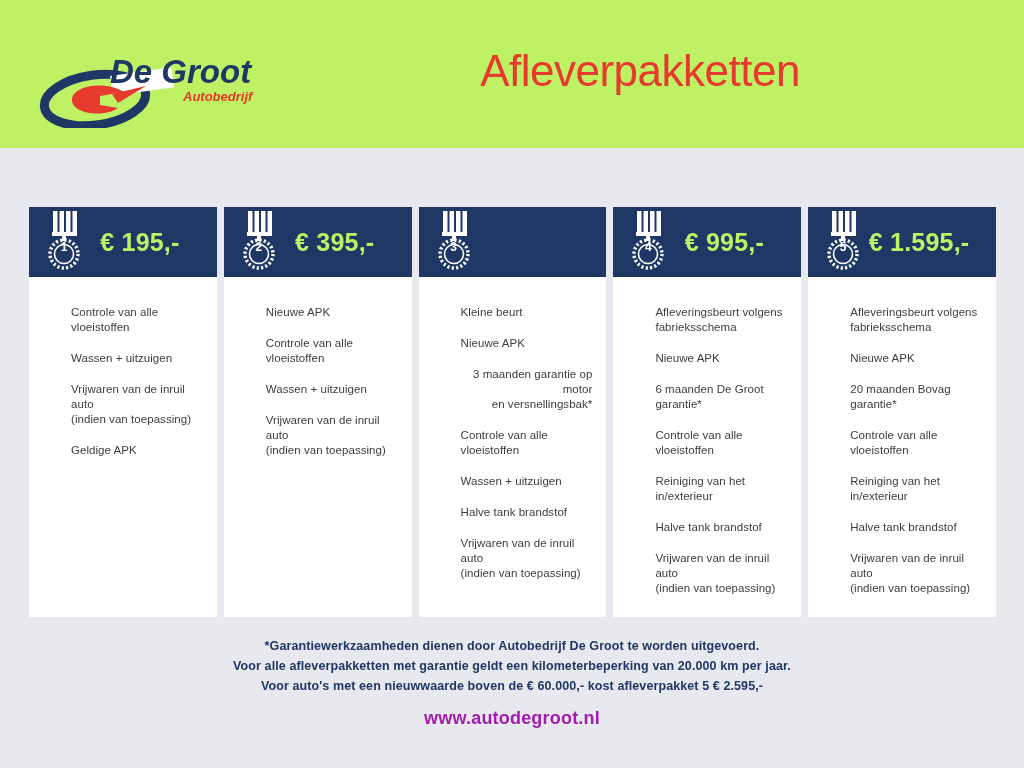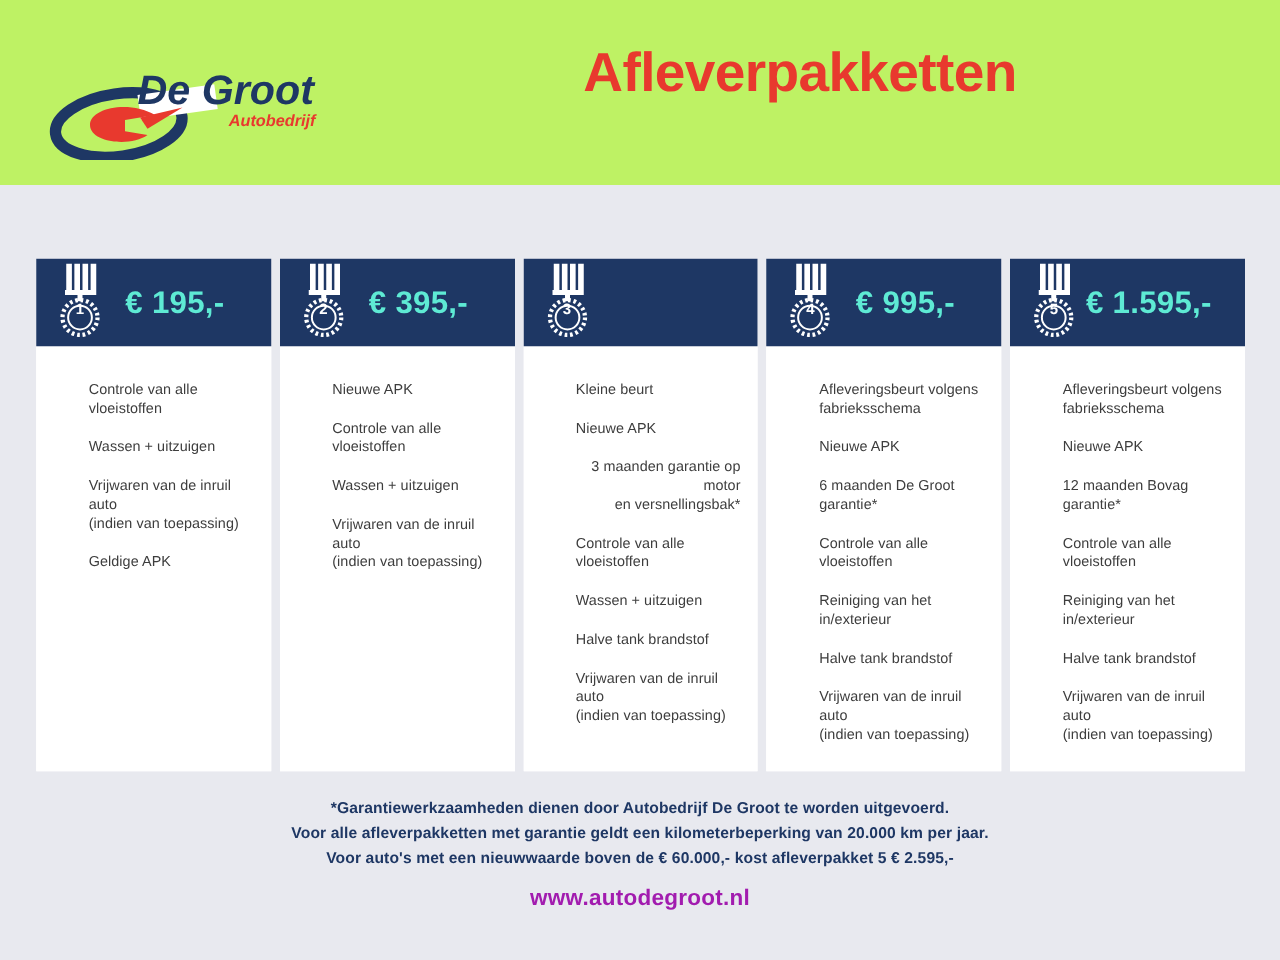--- a/index.html
+++ b/index.html
@@ -36,26 +36,26 @@
     left: 38px;
     top: 48px;
     width: 230px;
     height: 80px;
   }
   .logo-svg { display: block; }
 
   .page-title {
     position: absolute;
     left: 330px;
-    top: 34px;
+    top: 46px;
     width: 620px;
     text-align: center;
     font-family: "Liberation Sans", sans-serif;
     font-size: 44px;
-    font-weight: 700;
+    font-weight: 400;
     letter-spacing: -0.5px;
     color: #e8392e;
     white-space: nowrap;
   }
 
   
   .cards {
     position: absolute;
     left: 29px;
     top: 207px;
@@ -103,21 +103,21 @@
     pointer-events: none;
   }
   .price {
     width: 100%;
     text-align: center;
     padding-left: 34px;
     box-sizing: border-box;
     font-family: "Liberation Sans", sans-serif;
     font-size: 25px;
     font-weight: 700;
-    color: #5eead4;
+    color: #bef264;
     letter-spacing: 0.2px;
     white-space: nowrap;
   }
 
   .card-body {
     flex: 1 1 auto;
     padding: 28px 14px 10px 14px;
     box-sizing: border-box;
     background: #ffffff;
   }
@@ -309,21 +309,21 @@
               <circle cx="21" cy="49" r="9.5" fill="none" stroke="#ffffff" stroke-width="1.6"></circle>
             </svg>
             <div class="medal-num">5</div>
           </div>
           <div class="price">€ 1.595,-</div>
         </div>
         <div class="card-body">
           <div class="feature" style="white-space: pre-line;">Afleveringsbeurt volgens
 fabrieksschema</div>
           <div class="feature" style="white-space: pre-line;">Nieuwe APK</div>
-          <div class="feature" style="white-space: pre-line;">12 maanden Bovag garantie*</div>
+          <div class="feature" style="white-space: pre-line;">20 maanden Bovag garantie*</div>
           <div class="feature" style="white-space: pre-line;">Controle van alle vloeistoffen</div>
           <div class="feature" style="white-space: pre-line;">Reiniging van het in/exterieur</div>
           <div class="feature" style="white-space: pre-line;">Halve tank brandstof</div>
           <div class="feature" style="white-space: pre-line;">Vrijwaren van de inruil auto
 (indien van toepassing)</div>
         </div>
       </div>
     </div>
 
   <div class="footer">

